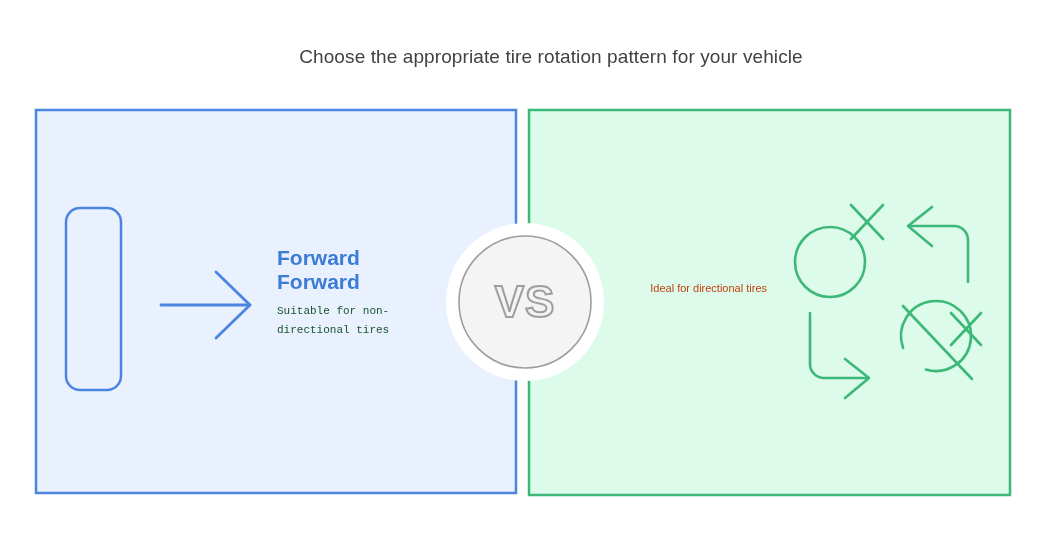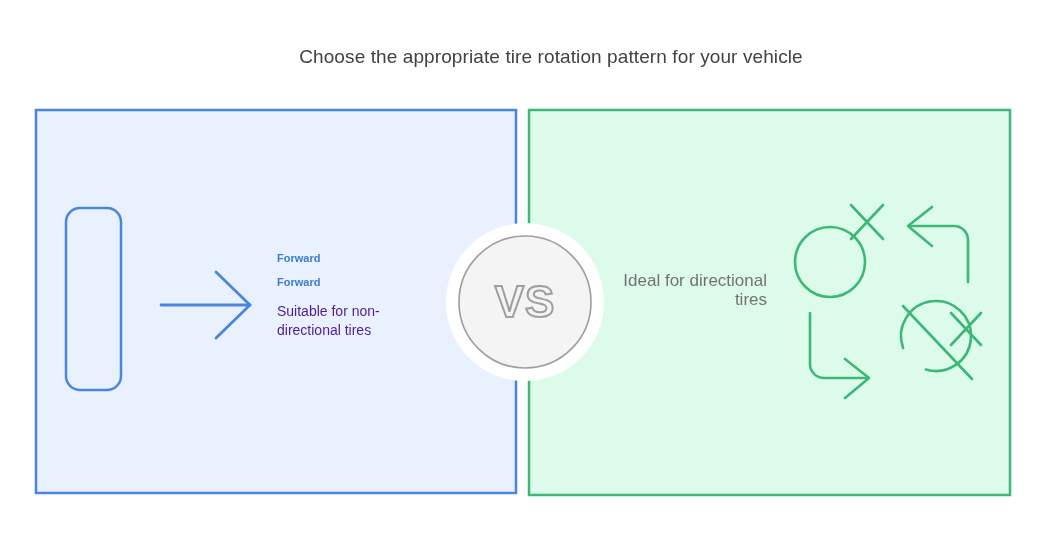--- a/index.html
+++ b/index.html
@@ -46,52 +46,53 @@
 
   
   .left-text {
     position: absolute;
     left: 277px;
     top: 246px;
     width: 150px;
     text-align: left;
   }
   .left-title {
-    font-size: 11px;
+    font-size: 21px;
     font-weight: bold;
     color: #3b7cd4;
     line-height: 24px;
     margin: 0;
   }
   .left-sub {
-    font-size: 14px;
-    color: #4c1d95;
+    font-size: 11px;
+    color: #14532d;
     line-height: 19px;
     margin: 8px 0 0 0;
+    font-family: Liberation Mono, monospace;
   }
 
   .right-text {
     position: absolute;
     left: 600px;
     top: 259px;
     width: 167px;
     text-align: right;
   }
   .right-title {
     font-size: 17px;
     font-weight: bold;
     color: #2bb673;
     line-height: 24px;
     margin: 0;
   }
   .right-sub {
-    font-size: 17px;
-    color: #737373;
+    font-size: 11px;
+    color: #c2410c;
     line-height: 19px;
-    margin: 12px 0 0 0;
+    margin: 20px 0 0 0;
   }
 
   
   .vs-badge {
     position: absolute;
     left: 445px;
     top: 222px;
     width: 160px;
     height: 160px;
   }

